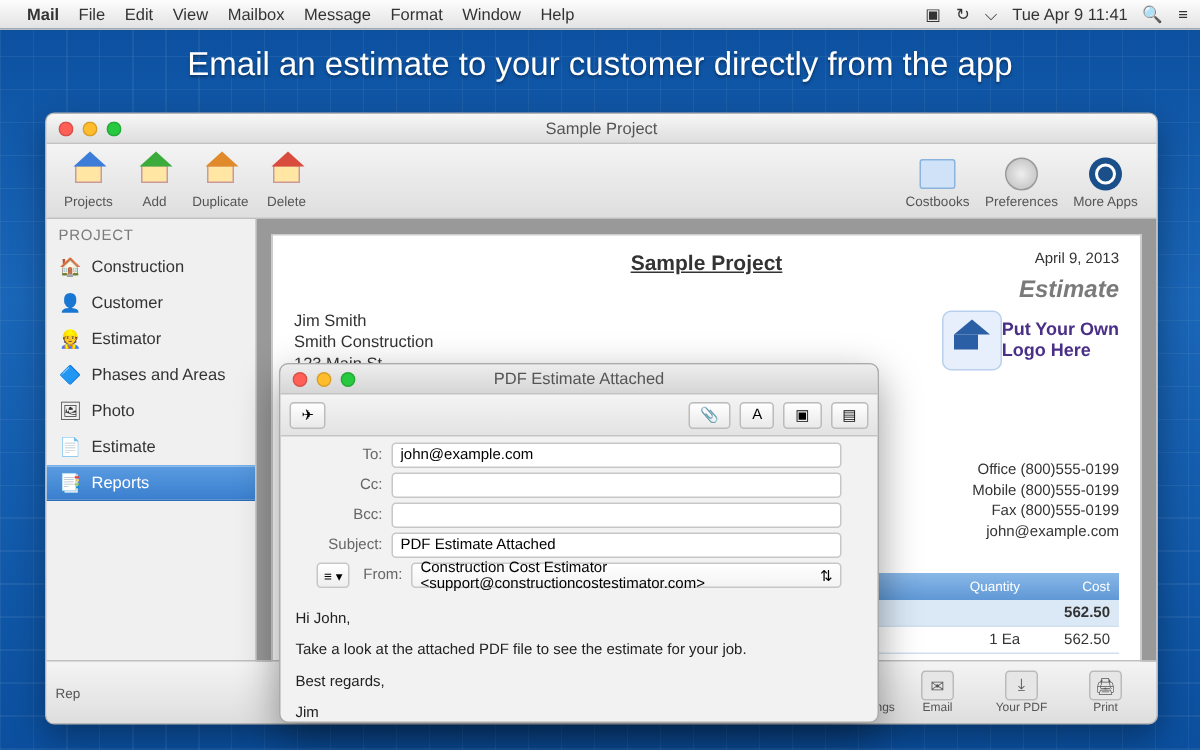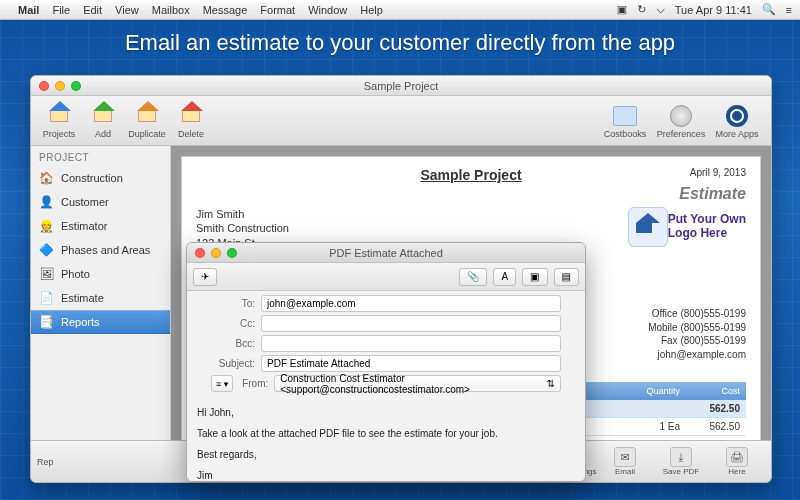--- a/index.html
+++ b/index.html
@@ -259,25 +259,25 @@
     <div class="bbtn">
         <div class="ic">⚙</div>
         <span>Report Settings</span>
       </div>
     <div class="bbtn">
         <div class="ic">✉</div>
         <span>Email</span>
       </div>
     <div class="bbtn">
         <div class="ic">⤓</div>
-        <span>Save PDF</span>
+        <span>Your PDF</span>
       </div>
     <div class="bbtn">
         <div class="ic">🖨</div>
-        <span>Here</span>
+        <span>Print</span>
       </div>
   </div>
 </div>
 
 <div class="mailwin">
   <div class="titlebar">
     <div class="traffic">
       <div class="tl r"></div>
       <div class="tl y"></div>
       <div class="tl g"></div>

